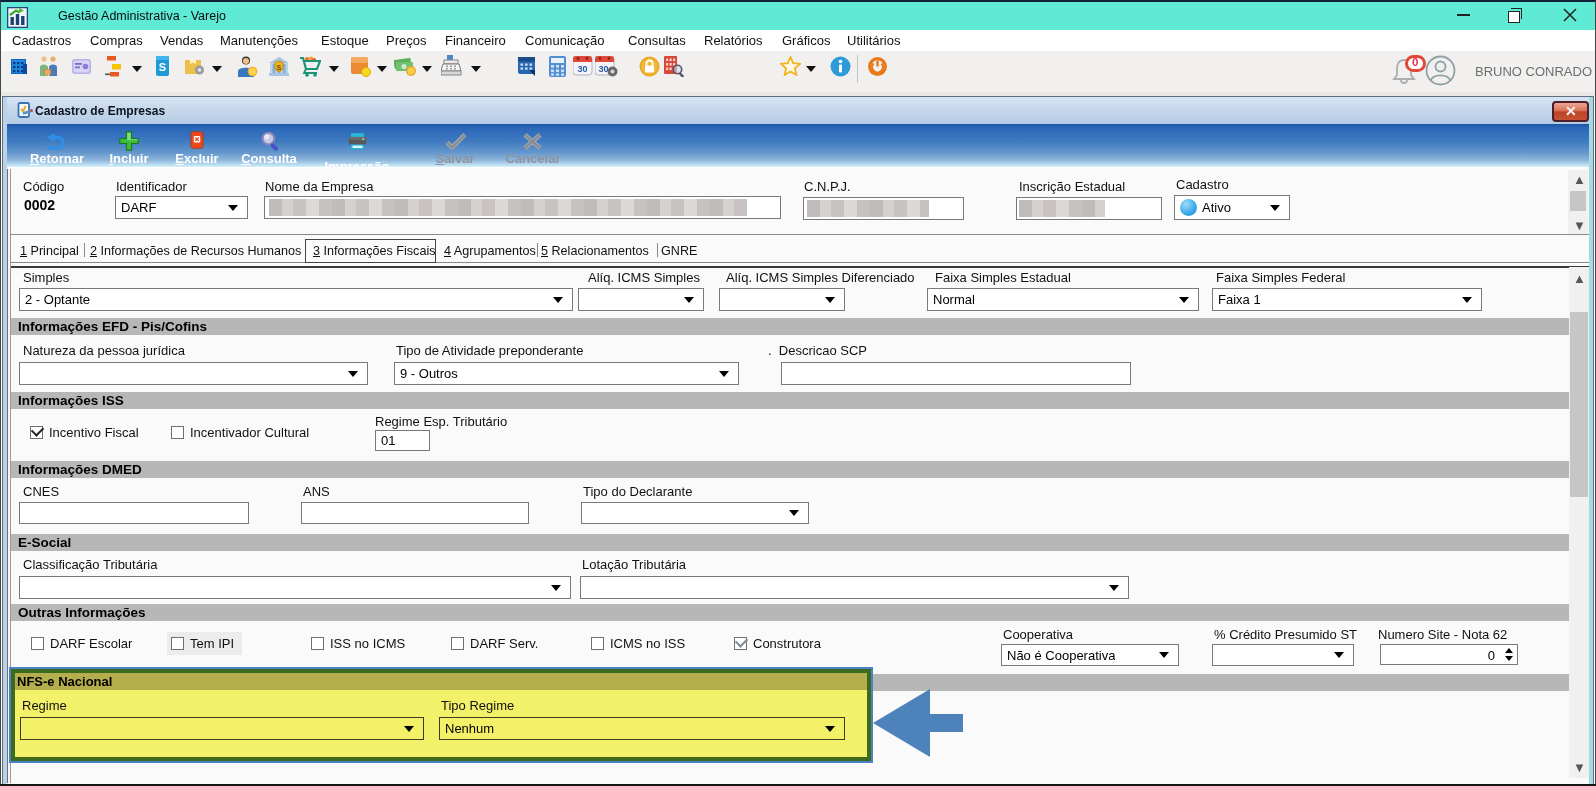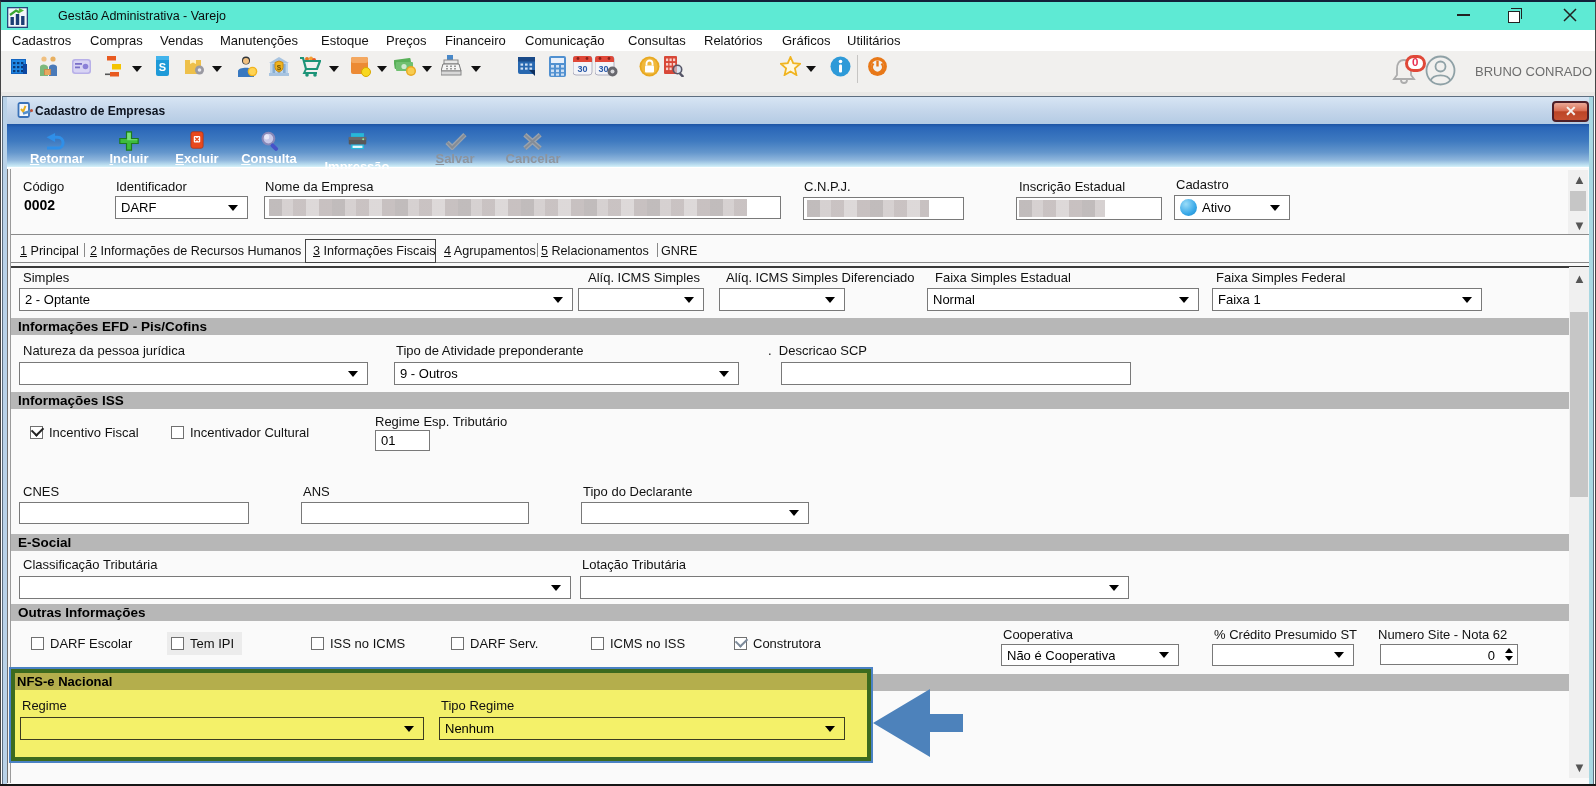--- a/index.html
+++ b/index.html
@@ -479,20 +479,23 @@
     <div class="secbar" style="top:126px;">
           <span>Informações ISS</span>
         </div>
     <div class="cb checked" style="left:23px;top:160px;"></div>
     <div class="cblbl" style="left:42px;top:159px;">Incentivo Fiscal</div>
     <div class="cb" style="left:164px;top:160px;"></div>
     <div class="cblbl" style="left:183px;top:159px;">Incentivador Cultural</div>
     <div class="lbl" style="left:368px;top:148px;">Regime Esp. Tributário</div>
     <div class="inp" style="left:368px;top:164px;width:55px;height:21px;">
           <span class="t" style="top:2px;">01</span>
+        </div>
+    <div class="secbar" style="top:195px;">
+          <span>Informações DMED</span>
         </div>
     <div class="lbl" style="left:16px;top:218px;">CNES</div>
     <div class="lbl" style="left:296px;top:218px;">ANS</div>
     <div class="lbl" style="left:576px;top:218px;">Tipo do Declarante</div>
     <div class="inp" style="left:12px;top:236px;width:230px;height:22px;"></div>
     <div class="inp" style="left:294px;top:236px;width:228px;height:22px;"></div>
     <div class="combo" style="left:574px;top:236px;width:228px;height:22px;">
           <span class="a" style="top:7px;"></span>
         </div>
     <div class="secbar" style="top:268px;">

